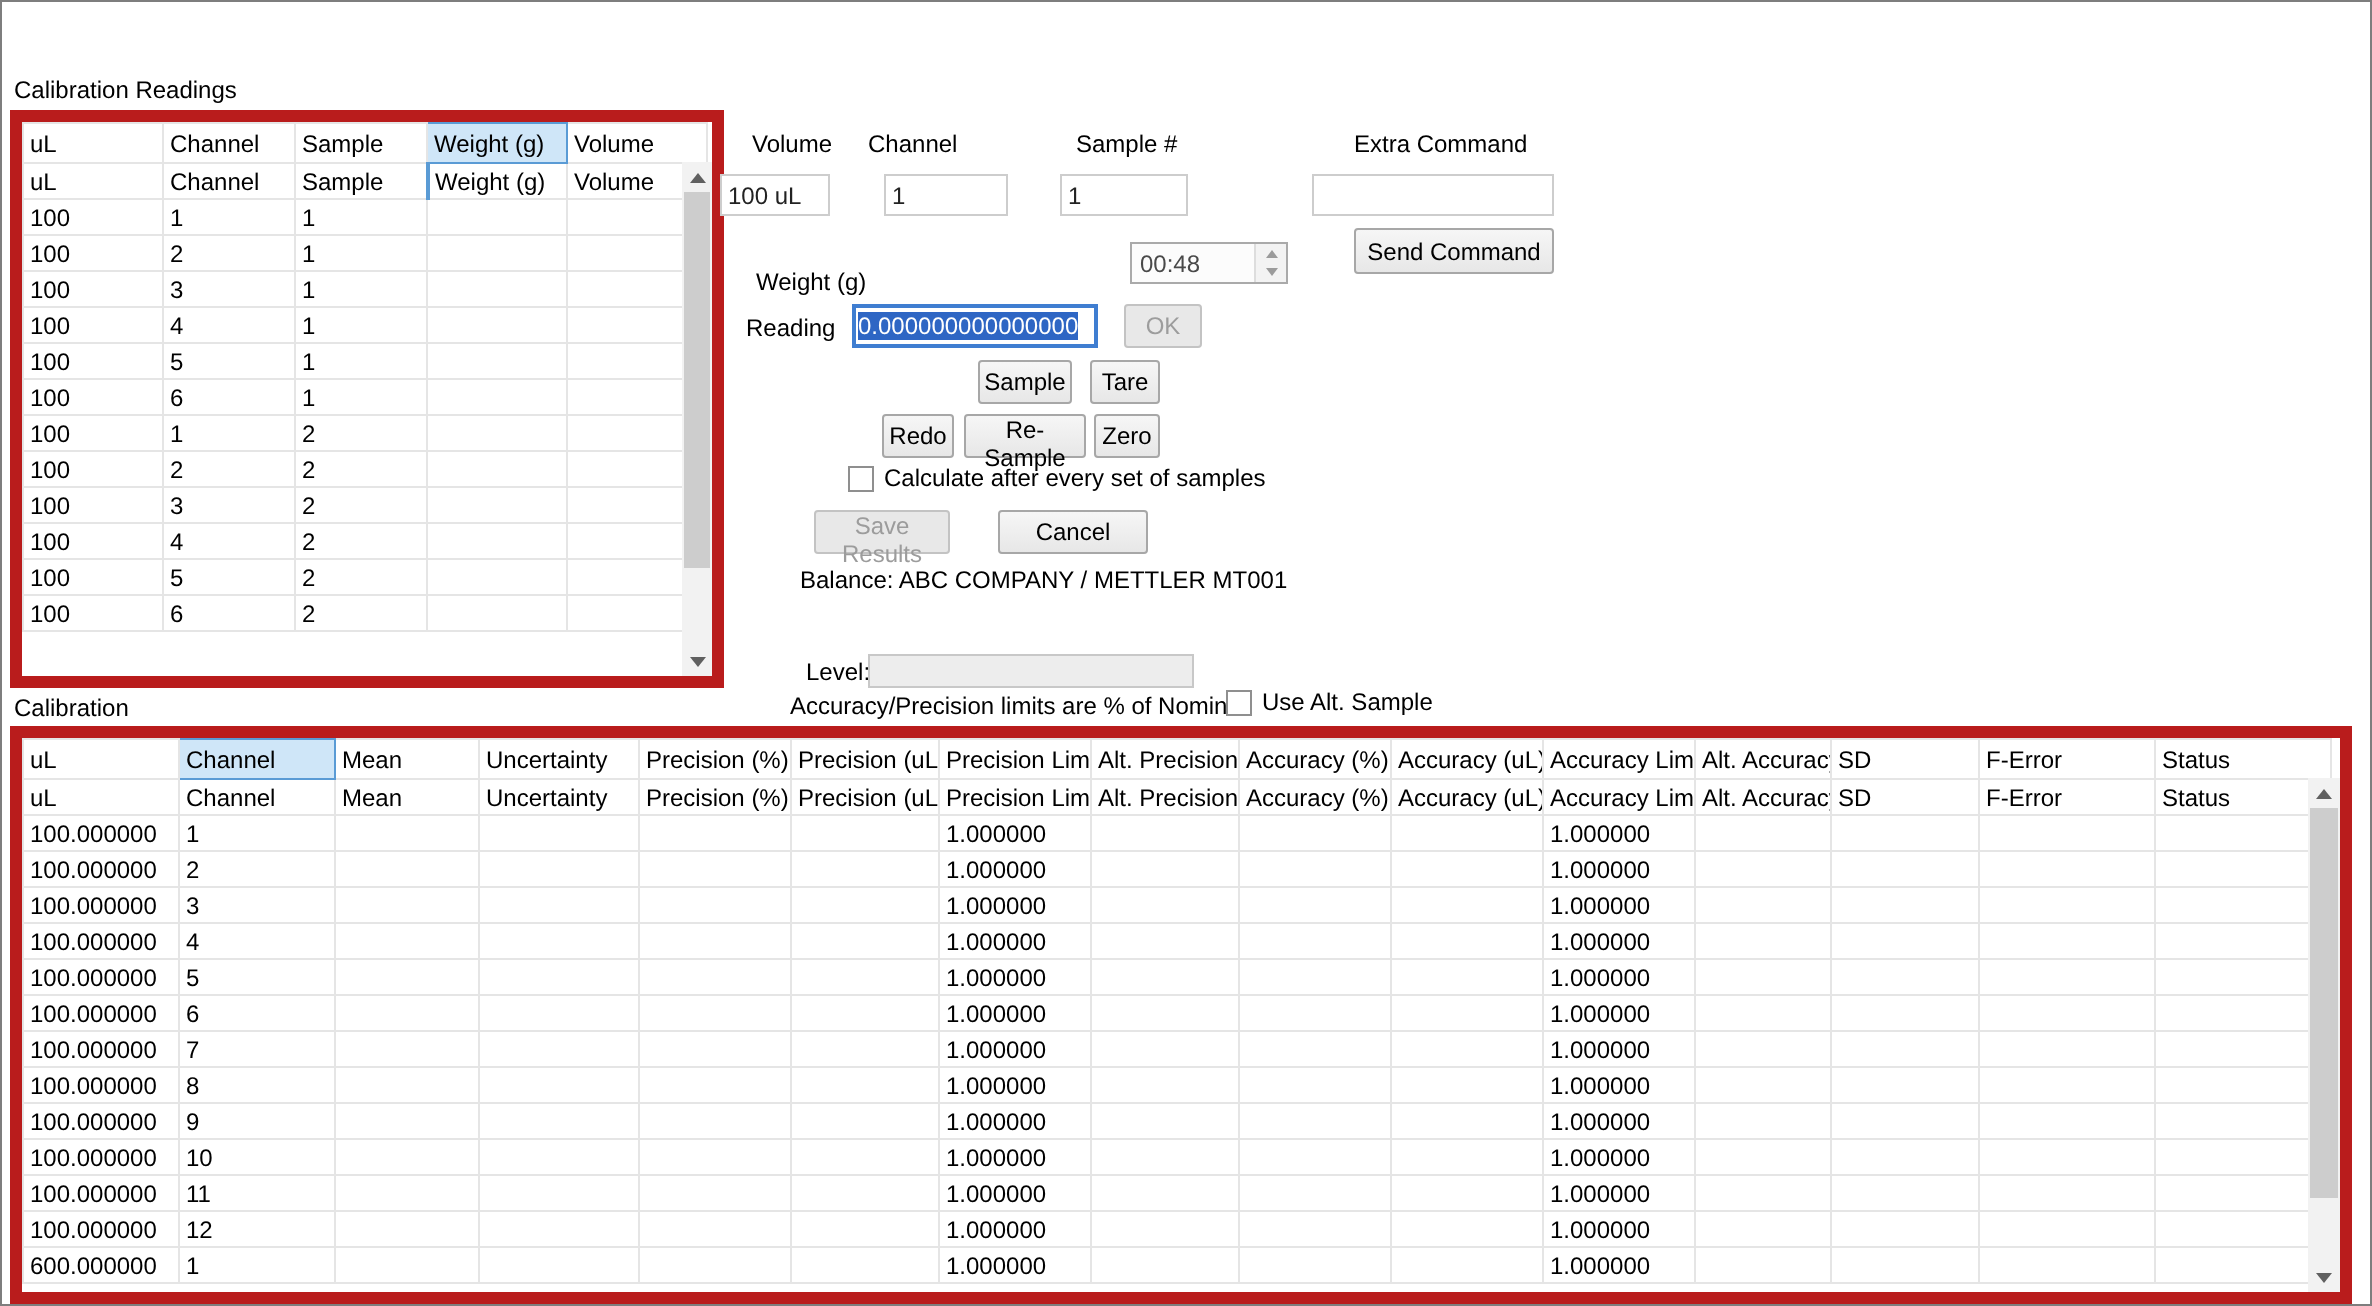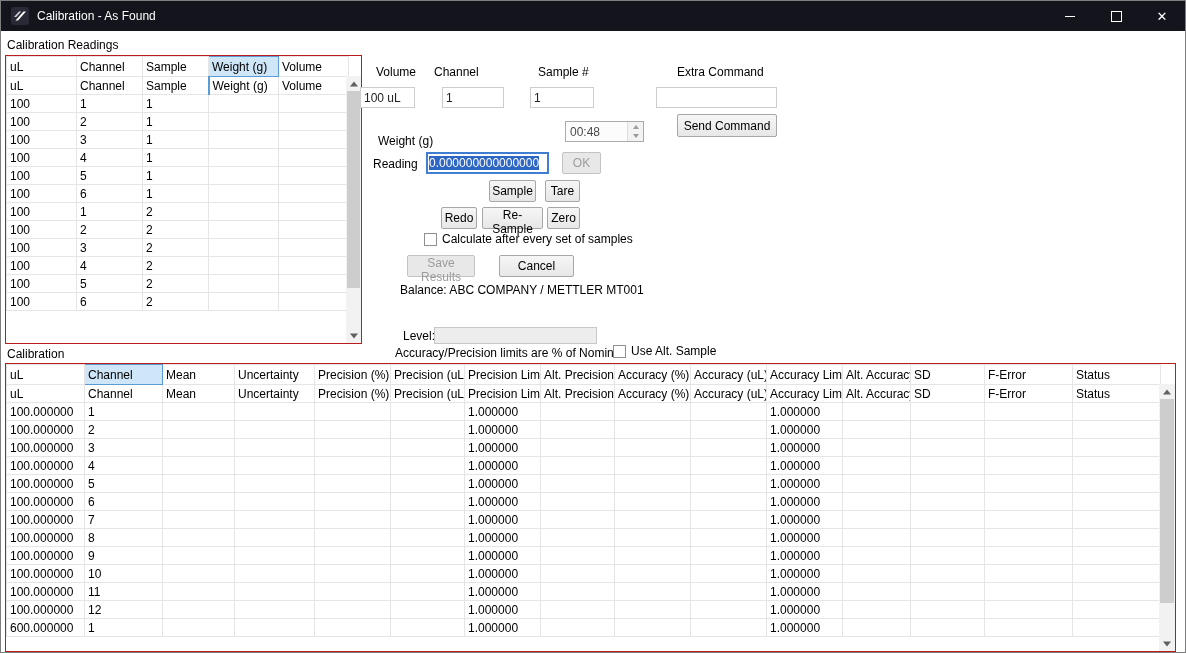--- a/index.html
+++ b/index.html
@@ -29,60 +29,41 @@
   .spinner{margin-left:auto;height:100%;width:15px;border-left:1px solid #ddd;display:flex;flex-direction:column;}
   .spin{flex:1;position:relative;background:#f3f3f3;}
   .spin::after{content:"";position:absolute;left:50%;top:50%;transform:translate(-50%,-50%);border-left:3px solid transparent;border-right:3px solid transparent;}
   .spin.up::after{border-bottom:4px solid #9b9b9b;}
   .spin.down::after{border-top:4px solid #9b9b9b;}
 
   .chk{position:absolute;display:flex;align-items:center;gap:5px;font-size:12px;color:#000;white-space:nowrap;}
   .chk-box{width:13px;height:13px;background:#fff;border:1px solid #8f8f8f;flex:none;box-sizing:border-box;}
 
   
-  .tbl-wrap{position:absolute;background:#fff;border:1px solid #b91c1c;overflow:hidden;box-sizing:border-box;}
+  .tbl-wrap{position:absolute;background:#fff;border:6px solid #b91c1c;overflow:hidden;box-sizing:border-box;}
   .grid{border-collapse:collapse;table-layout:fixed;background:#fff;}
   .grid th,.grid td{border:1px solid #e5e5e5;font-size:12px;font-weight:400;text-align:left;padding:0 3px;height:18px;white-space:nowrap;overflow:hidden;color:#000;box-sizing:border-box;}
   .grid thead tr:first-child th{height:20px;}
   .grid th.hi{background:#cfe6f8;border:1px solid #5a9bd5;}
   .grid th.cur{border-left:2px solid #5a9bd5;}
 
   
   .vscroll{position:absolute;background:#f2f2f2;display:flex;flex-direction:column;}
   .sb-btn{height:15px;flex:none;position:relative;}
   .sb-btn::after{content:"";position:absolute;left:50%;top:50%;transform:translate(-50%,-50%);border-left:4px solid transparent;border-right:4px solid transparent;}
   .sb-up::after{border-bottom:5px solid #606060;}
   .sb-down::after{border-top:5px solid #606060;}
   .sb-track{flex:1;position:relative;}
   .sb-thumb{position:absolute;left:1px;right:1px;background:#cdcdcd;}
 </style>
 </head>
 <body>
 
 <div class="window">
 
-  <div class="titlebar">
-    <svg class="app-icon" viewBox="0 0 18 18">
-      <rect width="18" height="18" rx="3" fill="#2a2a36"></rect>
-      <path d="M4.5 13.5 L12.5 4.5 L15 4.5 L7 13.5 Z" fill="#ffffff"></path>
-      <path d="M3 10 L8 4.5 L10.2 4.5 L5.2 10 Z" fill="#cfd2da"></path>
-    </svg>
-    <span class="title-text">Calibration - As Found</span>
-    <div class="win-btns">
-      <div class="win-btn">
-          <span class="glyph-min"></span>
-        </div>
-      <div class="win-btn">
-          <span class="glyph-max"></span>
-        </div>
-      <div class="win-btn">
-          <span>✕</span>
-        </div>
-    </div>
-  </div>
 
   <div class="lbl" style="left:6px;top:37px">Calibration Readings</div>
 
   <div class="tbl-wrap" style="left:4px;top:54px;width:357px;height:289px">
     <table class="grid" style="width:342px">
       <colgroup>
         <col style="width:70px">
           <col style="width:66px">
           <col style="width:66px">
           <col style="width:70px">

